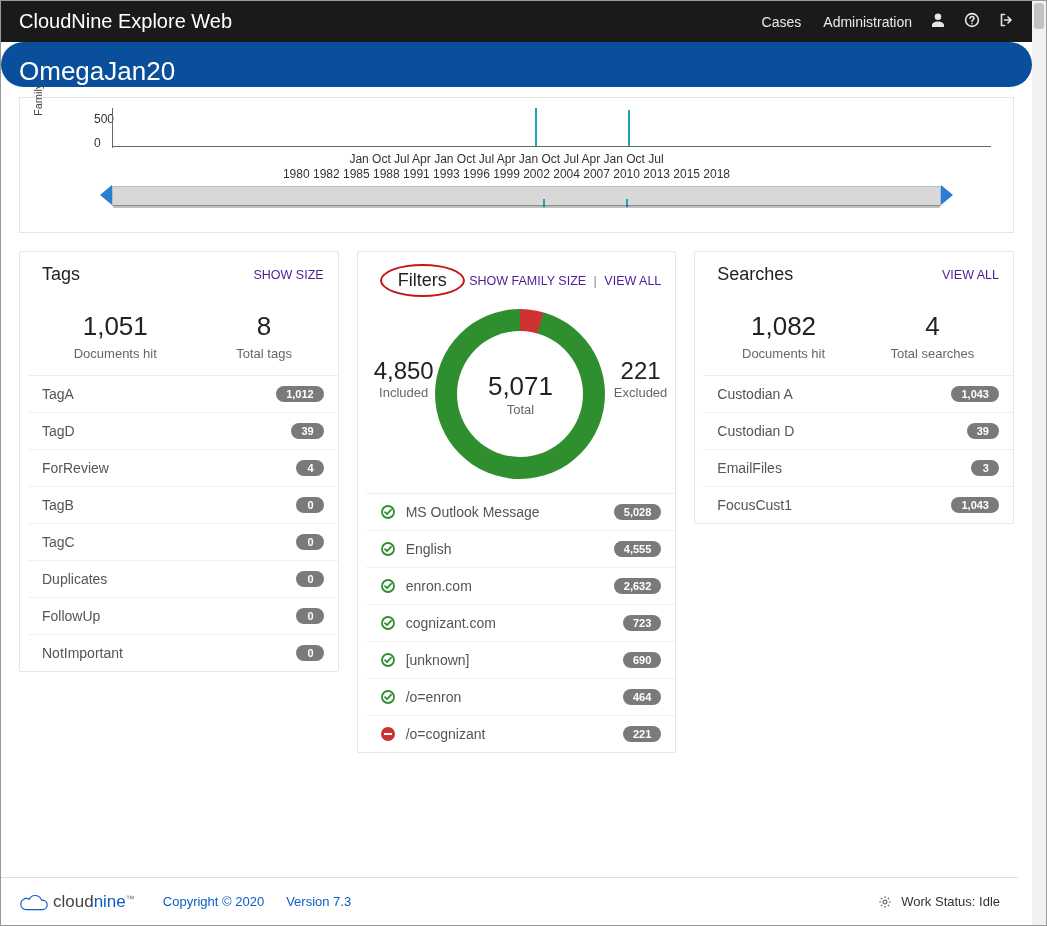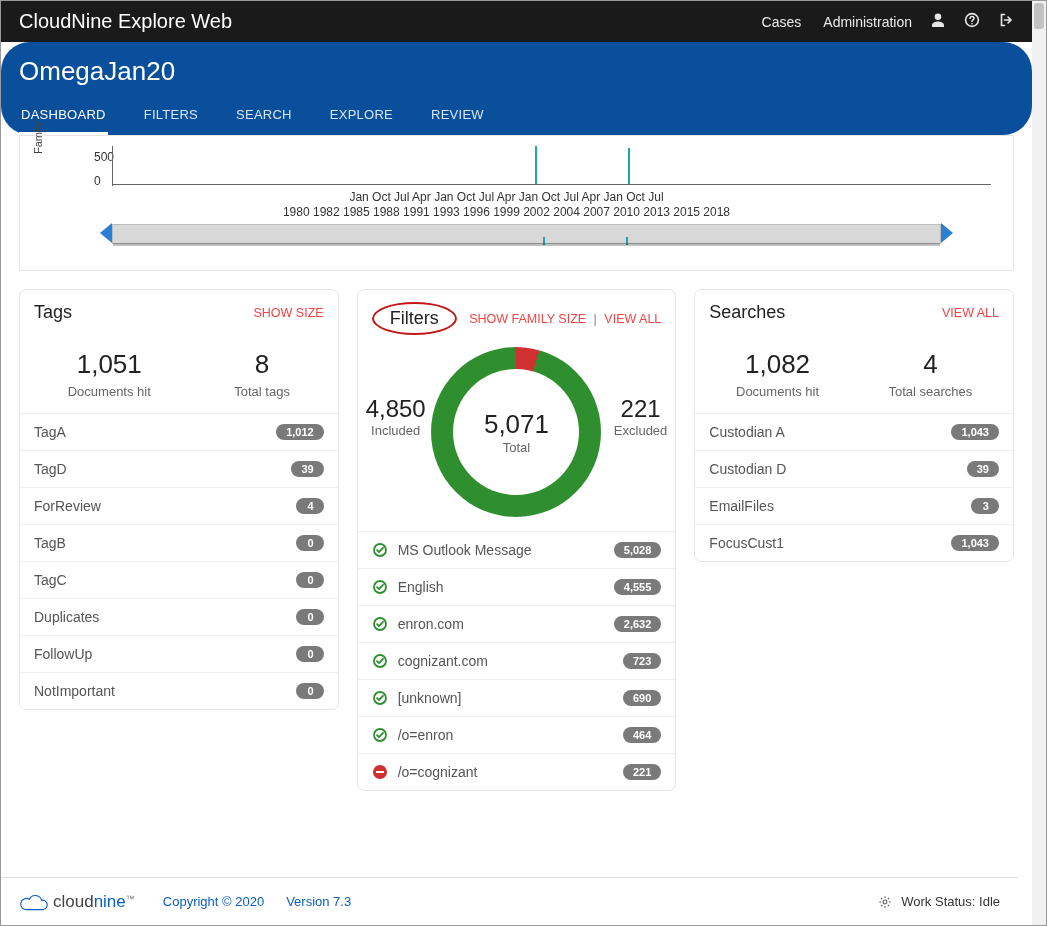--- a/index.html
+++ b/index.html
@@ -37,25 +37,25 @@
   .spike2 { position: absolute; left: 61.7%; top: 4px; width: 2px; height: 36px; background: #1aa6b7; }
   .scrubber { position: absolute; left: 70px; right: 50px; top: 80px; height: 20px; background: #d8d8d8; border: 1px solid #bcbcbc; }
   .scrubber .shadow { position:absolute; inset:auto 0 -3px 0; height:3px; background: rgba(0,0,0,.25); }
   .tri { position: absolute; top: 79px; width: 0; height: 0; border-top: 10px solid transparent; border-bottom: 10px solid transparent; }
   .tri.left { left: 58px; border-right: 12px solid #2a7fd4; }
   .tri.right { right: 38px; border-left: 12px solid #2a7fd4; }
   .scrub-mark { position:absolute; bottom:-2px; width:2px; height:8px; background:#1aa6b7; }
 
   
   .panels { display: grid; grid-template-columns: 1fr 1fr 1fr; gap: 18px; padding: 0 18px; align-items: start; }
-  .panel { background:#fff; border:1px solid #e5e5e5; border-radius:7px; }
+  .panel { background:#fff; border:1px solid #e5e5e5; border-radius:2px;padding-left:8px; }
   .panel-head { display:flex; align-items:center; justify-content:space-between; padding:12px 14px 4px 14px; }
   .panel-title { font-size:18px; font-weight:500; color:#222; }
   .panel-links { font-size:12.5px; color:#1b6fc2; }
-  .panel-links a { color:#ef4444; cursor:pointer;margin-top:9px; }
+  .panel-links a { color:#4c1d95; cursor:pointer;margin-top:9px; }
   .sep { color:#888; margin:0 4px; }
 
   .stat-row { display:flex; justify-content:space-around; padding: 22px 6px 14px 6px; position:relative; }
   .stat { text-align:center; }
   .stat-val { font-size:26px; color:#222; }
   .stat-lbl { font-size:13px; color:#666; margin-top:4px; }
 
   
   .filters-wrap { position: relative; padding: 8px 0 14px 0; }
   .donut { width: 170px; height: 170px; border-radius: 50%; margin: 0 auto;
@@ -117,27 +117,20 @@
       <span class="top-icon">
         <svg viewBox="0 0 16 16" fill="none" stroke="#e6e6e6" stroke-width="1.6">
             <path d="M6.5 2.5H3.5v11h3" stroke-linecap="round"></path>
             <path d="M10 5l3 3-3 3M13 8H6.5" stroke-linecap="round"></path>
           </svg>
       </span>
     </div>
 
     <div class="bluehead">
       <div class="case-title">OmegaJan20</div>
-      <div class="tabs">
-        <div class="tab active">DASHBOARD</div>
-        <div class="tab">FILTERS</div>
-        <div class="tab">SEARCH</div>
-        <div class="tab">EXPLORE</div>
-        <div class="tab">REVIEW</div>
-      </div>
     </div>
 
     <div class="timeline-card">
       <div class="timeline-inner">
         <div class="yaxis-label">Family</div>
         <div class="tick500">500</div>
         <div class="tick0">0</div>
         <div class="axis-line-y"></div>
         <div class="axis-line"></div>
         <div class="spike1"></div>

